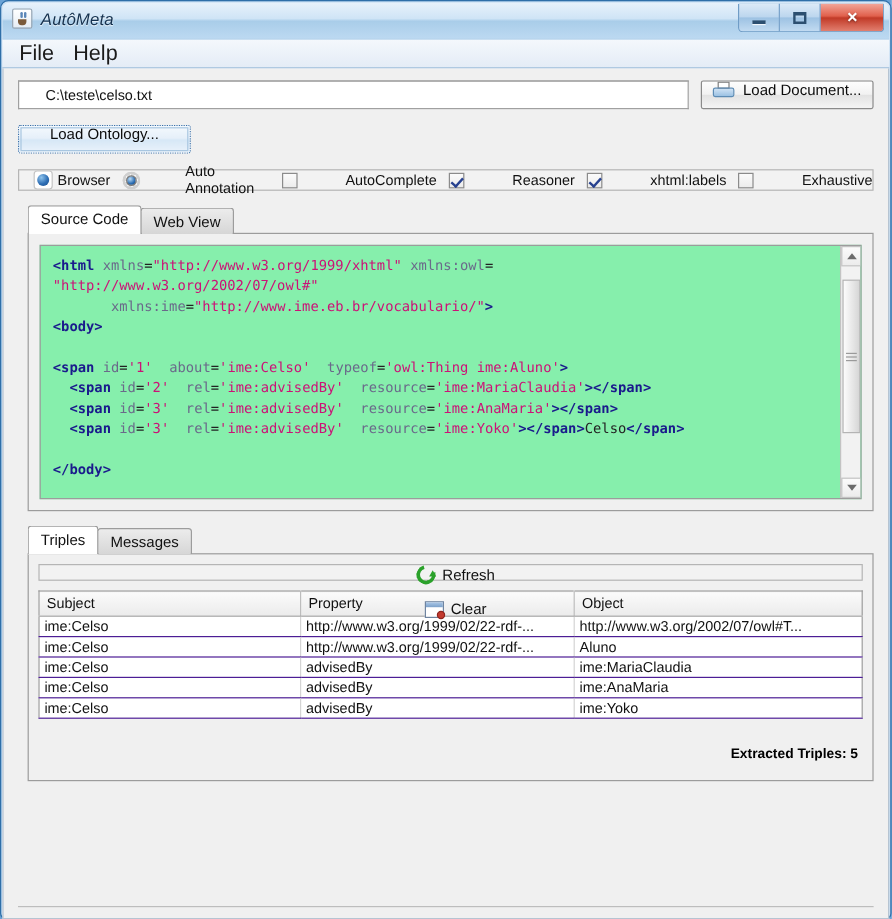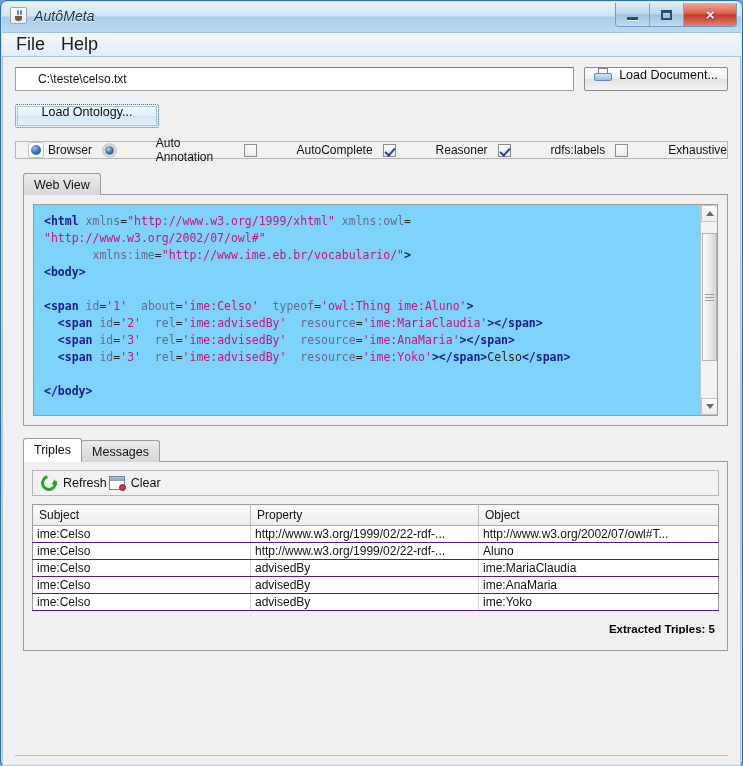--- a/index.html
+++ b/index.html
@@ -249,21 +249,21 @@
   }
   .tabbody {
     border: 1px solid #9c9c9c;
     background: #f0f0f0;
     padding: 9px;
     margin-top: -1px;
     position: relative;
     box-sizing: border-box;
   }
   #code-wrap {
-    background: #7dd3fc;
+    background: #86efac;
     border: 1px solid #9c9c9c;
     height: 212px;
     position: relative;
     box-sizing: border-box;
     overflow: hidden;
   }
   #code {
     font-family: "DejaVu Sans Mono", "Liberation Mono", monospace;
     font-size: 11.5px;
     line-height: 17px;
@@ -313,24 +313,25 @@
     background: #f0f0f0;
     padding: 8px;
     margin-top: -1px;
     box-sizing: border-box;
     height: 190px;
     position: relative;
   }
   #tbar {
     border: 1px solid #b5b5b5;
     background: #f2f2f2;
-    height: 26px;
+    height: 14px;
     display: flex; align-items: center;
-    padding-left: 8px; gap: 2px;
-    box-sizing: border-box;
+    padding-left: 8px; gap: 14px;
+    box-sizing: border-box;
+    flex-direction: column;
   }
   .tbtn { display: flex; align-items: center; gap: 6px; font-size: 12.5px; color: #111; }
   .refresh-icon {
     width: 16px; height: 16px; border-radius: 50%;
     box-sizing: border-box;
     border: 3px solid #2aa12a;
     border-top-color: transparent;
     transform: rotate(30deg);
     position: relative;
   }
@@ -472,30 +473,31 @@
       <div class="opt">
         <span class="cb"></span>
         <span>AutoComplete</span>
       </div>
       <div class="opt">
         <span class="cb checked"></span>
         <span>Reasoner</span>
       </div>
       <div class="opt">
         <span class="cb checked"></span>
-        <span>rdfs:labels</span>
+        <span>xhtml:labels</span>
       </div>
       <div class="opt">
         <span class="cb"></span>
         <span>Exhaustive</span>
       </div>
     </div>
 
     <div id="srcpane">
       <div class="tabrow">
+        <div class="tab active">Source Code</div>
         <div class="tab">Web View</div>
       </div>
       <div class="tabbody">
         <div id="code-wrap">
           <div id="code"><span class="tx"></span><span class="tg">&lt;html</span><span class="tx"> </span><span class="at">xmlns</span><span class="tx">=</span><span class="vl">"http://www.w3.org/1999/xhtml"</span><span class="tx"> </span><span class="at">xmlns:owl</span><span class="tx">=</span>
 <span class="tx"></span><span class="vl">"http://www.w3.org/2002/07/owl#"</span><span class="tx"></span>
 <span class="tx">       </span><span class="at">xmlns:ime</span><span class="tx">=</span><span class="vl">"http://www.ime.eb.br/vocabulario/"</span><span class="tx"></span><span class="tg">&gt;</span><span class="tx"></span>
 <span class="tx"></span><span class="tg">&lt;body</span><span class="tx"></span><span class="tg">&gt;</span><span class="tx"></span>
 <span class="tx"></span>
 <span class="tx"></span><span class="tg">&lt;span</span><span class="tx"> </span><span class="at">id</span><span class="tx">=</span><span class="vl">'1'</span><span class="tx">  </span><span class="at">about</span><span class="tx">=</span><span class="vl">'ime:Celso'</span><span class="tx">  </span><span class="at">typeof</span><span class="tx">=</span><span class="vl">'owl:Thing ime:Aluno'</span><span class="tx"></span><span class="tg">&gt;</span><span class="tx"></span>

